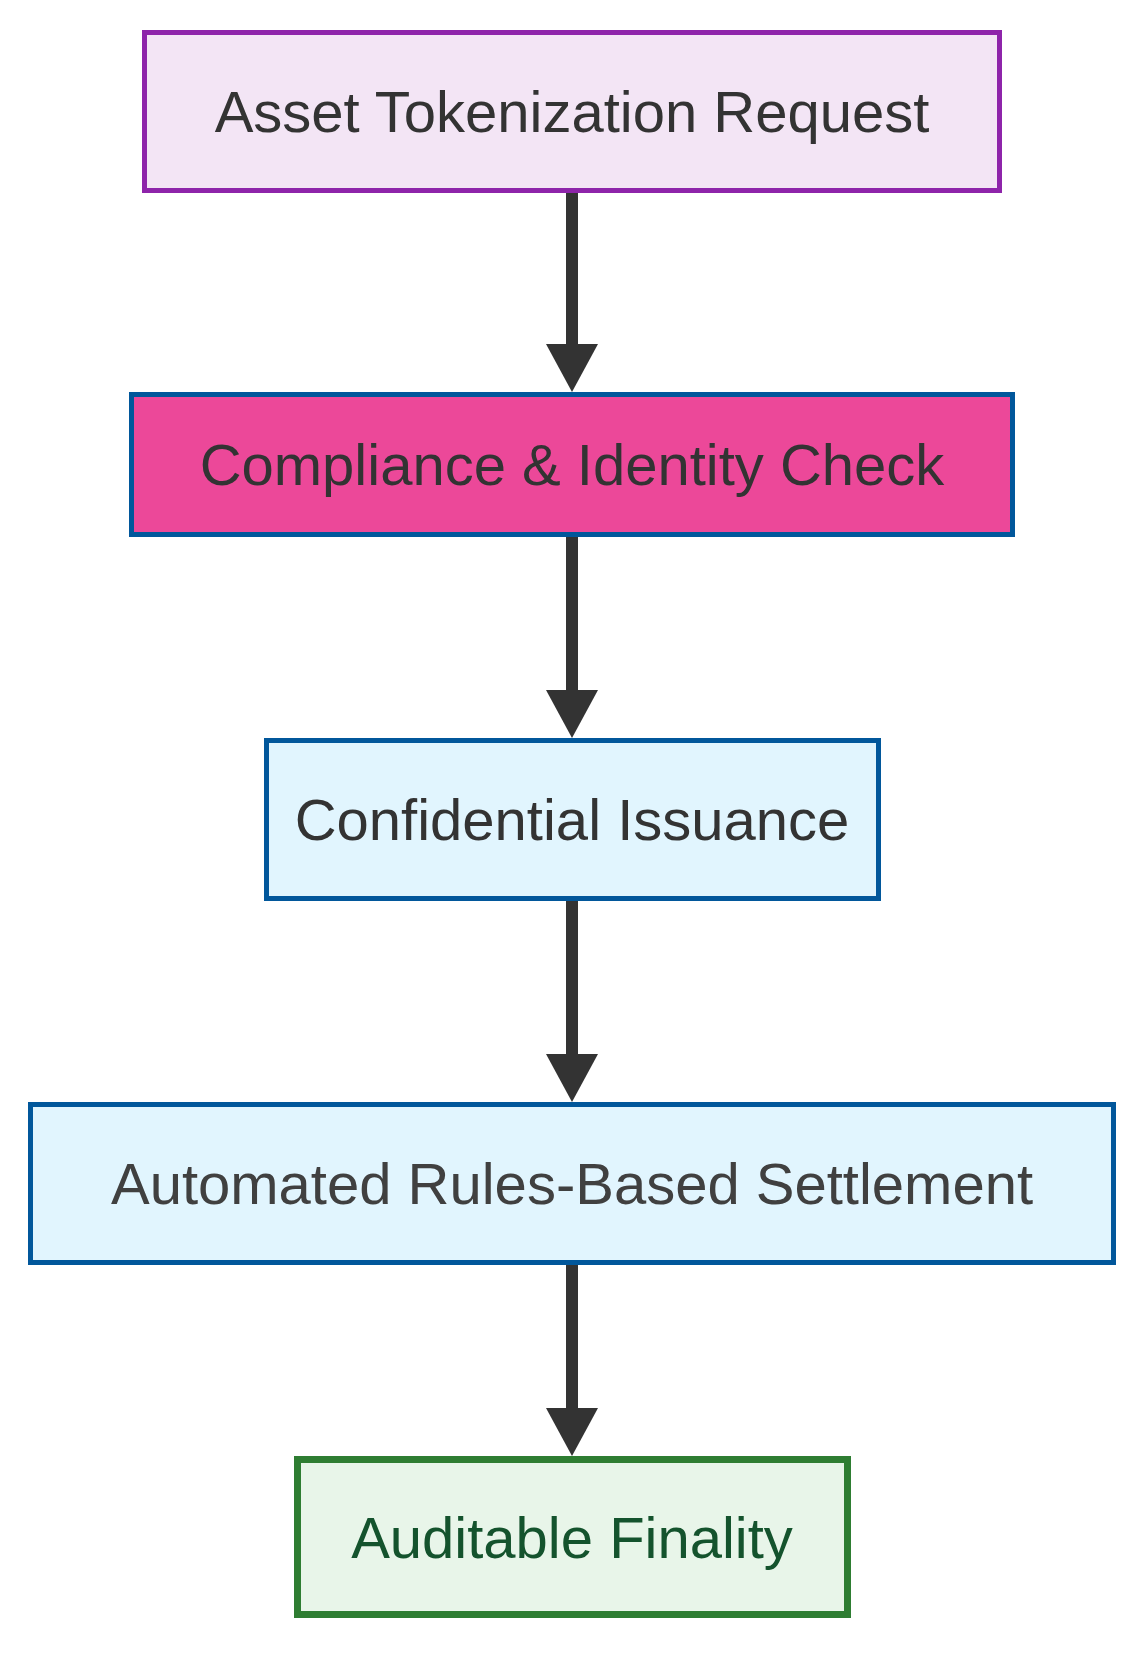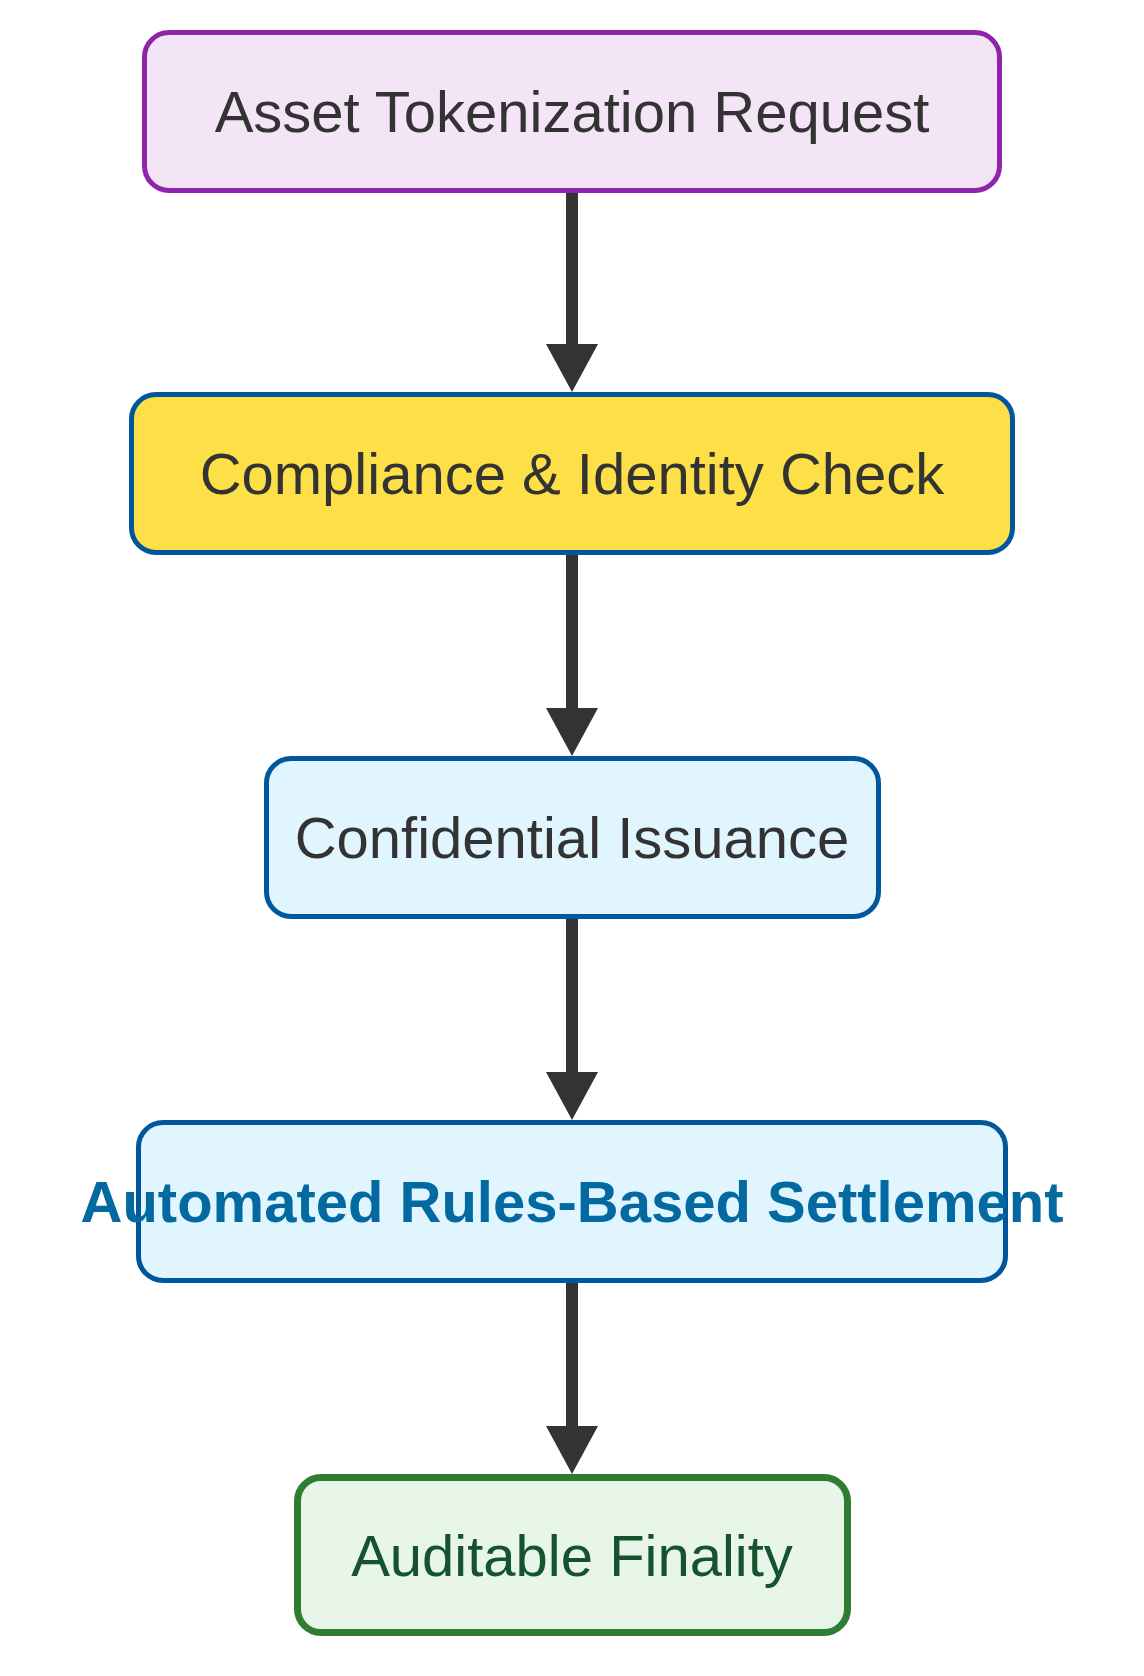--- a/index.html
+++ b/index.html
@@ -25,21 +25,20 @@
   .node {
     box-sizing: border-box;
     border-style: solid;
     display: flex;
     align-items: center;
     justify-content: center;
     font-size: 58px;
     color: #333333;
     white-space: nowrap;
     flex: 0 0 auto;
-    border-radius: 27px;
   }
   .edge {
     display: flex;
     flex-direction: column;
     align-items: center;
     flex: 0 0 auto;
   }
   .edge .stem {
     width: 12px;
     flex: 1 1 auto;
@@ -60,39 +59,39 @@
 
   <div class="node" style="background: rgb(243, 229, 245); border-color: rgb(142, 36, 170); border-width: 5px; width: 860px; height: 163px; color: rgb(51, 51, 51);">
     <span>Asset Tokenization Request</span>
   </div>
 
   <div class="edge" style="height: 199px;">
     <div class="stem" style="background: rgb(51, 51, 51);"></div>
     <div class="head" style="border-top-color: rgb(51, 51, 51);"></div>
   </div>
 
-  <div class="node" style="background: #fde047; border-color: rgb(1, 87, 155); border-width: 5px; width: 886px; height: 163px; color: rgb(51, 51, 51);">
+  <div class="node" style="background: #ec4899; border-color: rgb(1, 87, 155); border-width: 5px; width: 886px; height: 145px; color: rgb(51, 51, 51);">
     <span>Compliance &amp; Identity Check</span>
   </div>
 
   <div class="edge" style="height: 201px;">
     <div class="stem" style="background: rgb(51, 51, 51);"></div>
     <div class="head" style="border-top-color: rgb(51, 51, 51);"></div>
   </div>
 
   <div class="node" style="background: rgb(225, 245, 254); border-color: rgb(1, 87, 155); border-width: 5px; width: 617px; height: 163px; color: rgb(51, 51, 51); text-align: center;">
     <span>Confidential Issuance</span>
   </div>
 
   <div class="edge" style="height: 201px;">
     <div class="stem" style="background: rgb(51, 51, 51);"></div>
     <div class="head" style="border-top-color: rgb(51, 51, 51);"></div>
   </div>
 
-  <div class="node" style="background: rgb(225, 245, 254); border-color: rgb(1, 87, 155); border-width: 5px; width: 872px; height: 163px; color: #0369a1; font-weight: bold;">
+  <div class="node" style="background: rgb(225, 245, 254); border-color: rgb(1, 87, 155); border-width: 5px; width: 1088px; height: 163px; color: #404040;">
     <span>Automated Rules-Based Settlement</span>
   </div>
 
   <div class="edge" style="height: 191px;">
     <div class="stem" style="background: rgb(51, 51, 51);"></div>
     <div class="head" style="border-top-color: rgb(51, 51, 51);"></div>
   </div>
 
   <div class="node" style="background: rgb(232, 245, 233); border-color: rgb(46, 125, 50); border-width: 7px; width: 557px; height: 162px; color: #14532d;">
     <span>Auditable Finality</span>

